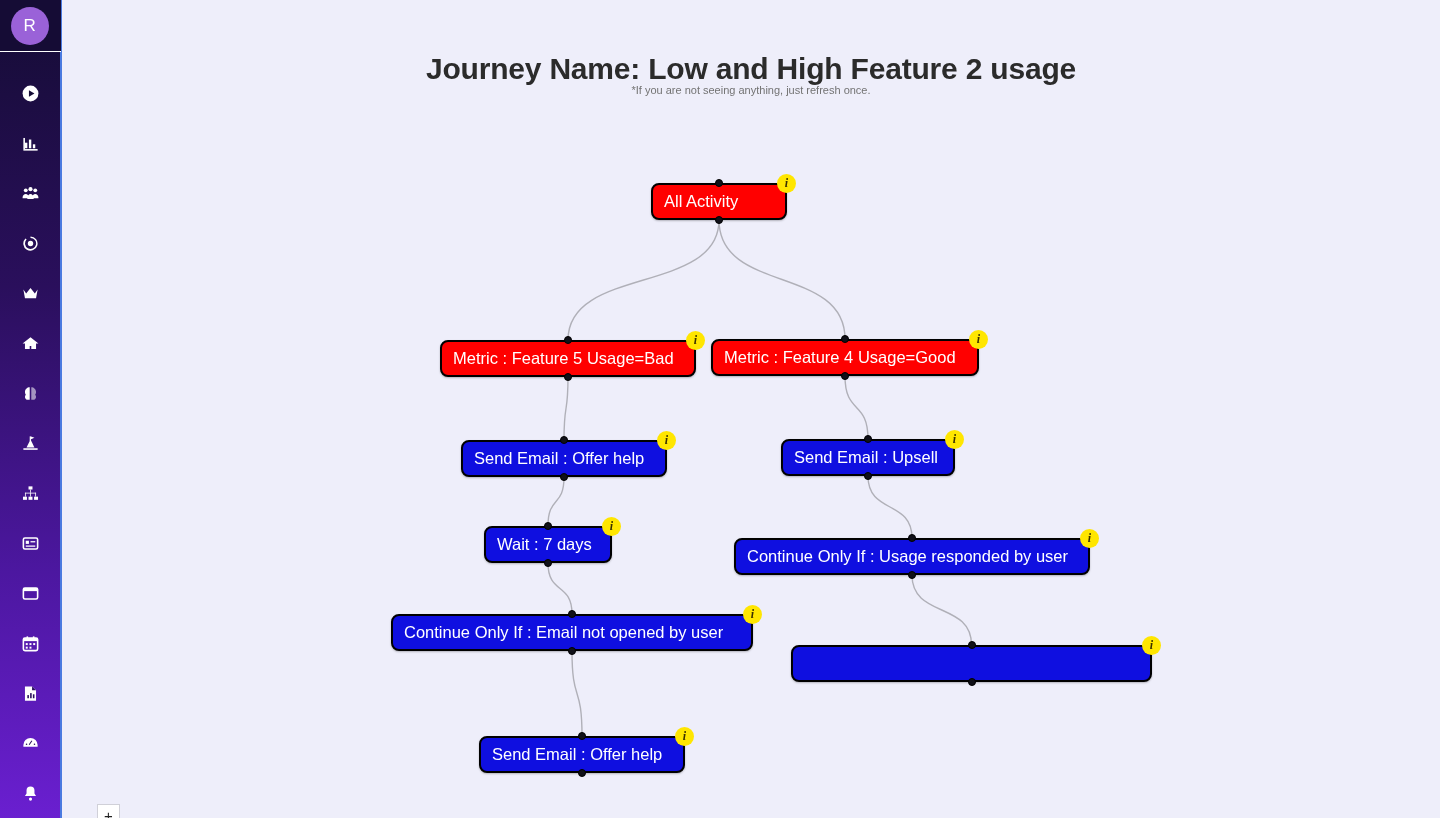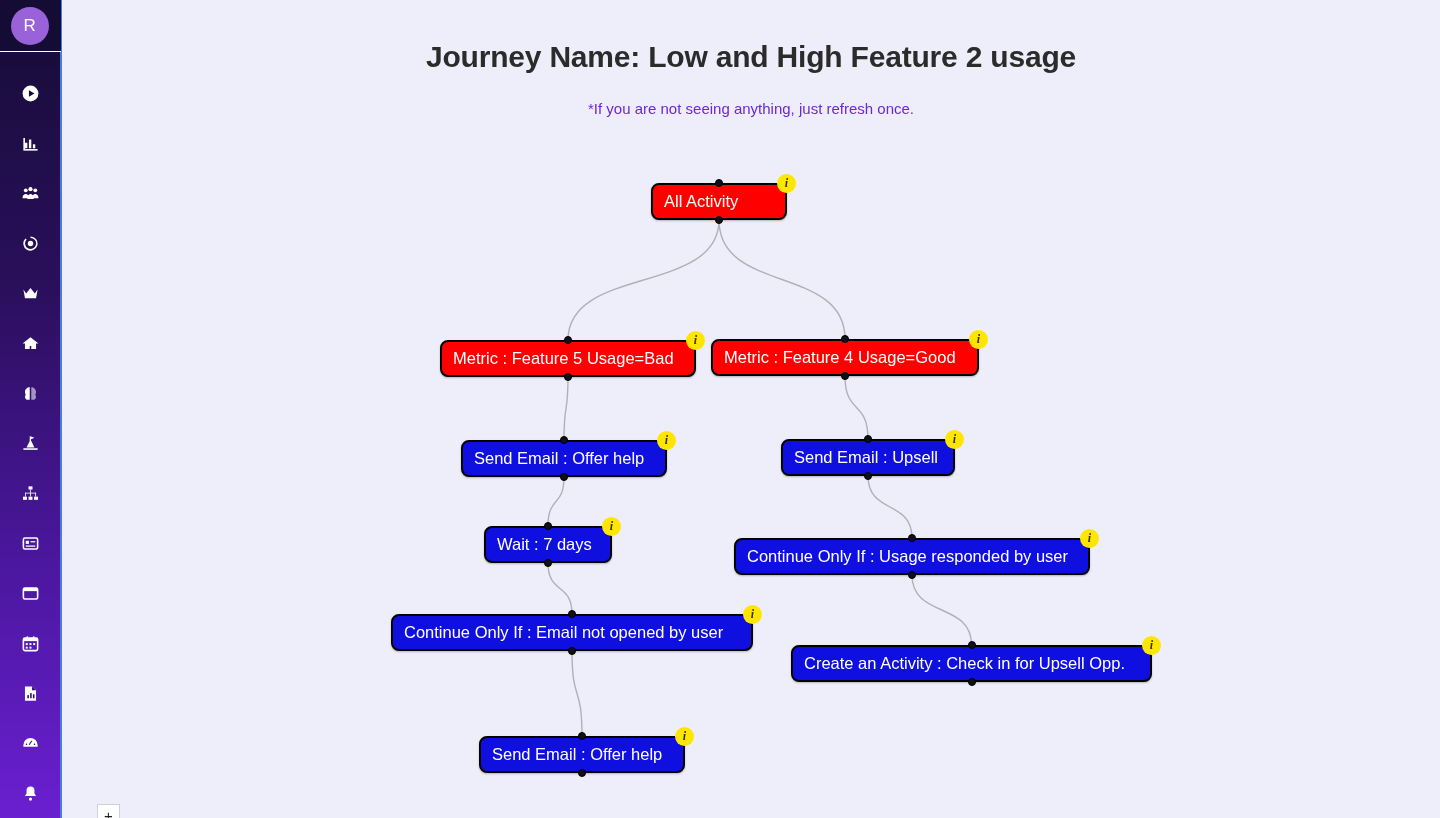--- a/index.html
+++ b/index.html
@@ -39,29 +39,29 @@
   }
   .nav-item {
     width: 62px; height: 50px;
     display: flex; align-items: center; justify-content: center;
     cursor: pointer;
   }
   .nav-item svg { width: 19px; height: 19px; fill: #ffffff; display: block; }
 
   
   #page-title {
-    position: absolute; left: 62px; top: 40px; width: 1378px;
+    position: absolute; left: 62px; top: 52px; width: 1378px;
     text-align: center;
     font-size: 30px; font-weight: bold; color: #2b2b2b;
     letter-spacing: -0.2px;
   }
   #page-note {
     position: absolute; left: 62px; top: 84px; width: 1378px;
     text-align: center;
-    font-size: 15px; color: #6d28d9; margin-top: 16px;
+    font-size: 11px; color: #737373;
   }
 
   
   #canvas {
     position: absolute; left: 62px; top: 0;
     width: 1378px; height: 818px;
     overflow: hidden;
   }
   #edges { position: absolute; left: 0; top: 0; width: 1378px; height: 818px; }
   #edges path { fill: none; stroke: #b0b0b8; stroke-width: 1.4px; }
@@ -355,21 +355,20 @@
           <div class="info-badge">i</div>
         </div>
         <div class="node blue" style="left: 329px; top: 614px; width: 362px;">
           <div class="port top"></div>
           <span>Continue Only If : Email not opened by user</span>
           <div class="port bottom"></div>
           <div class="info-badge">i</div>
         </div>
         <div class="node blue" style="left: 729px; top: 645px; width: 361px;">
           <div class="port top"></div>
-          <span>Create an Activity : Check in for Upsell Opp.</span>
           <div class="port bottom"></div>
           <div class="info-badge">i</div>
         </div>
         <div class="node blue" style="left: 417px; top: 736px; width: 206px;">
           <div class="port top"></div>
           <span>Send Email : Offer help</span>
           <div class="port bottom"></div>
           <div class="info-badge">i</div>
         </div>
       </div>

